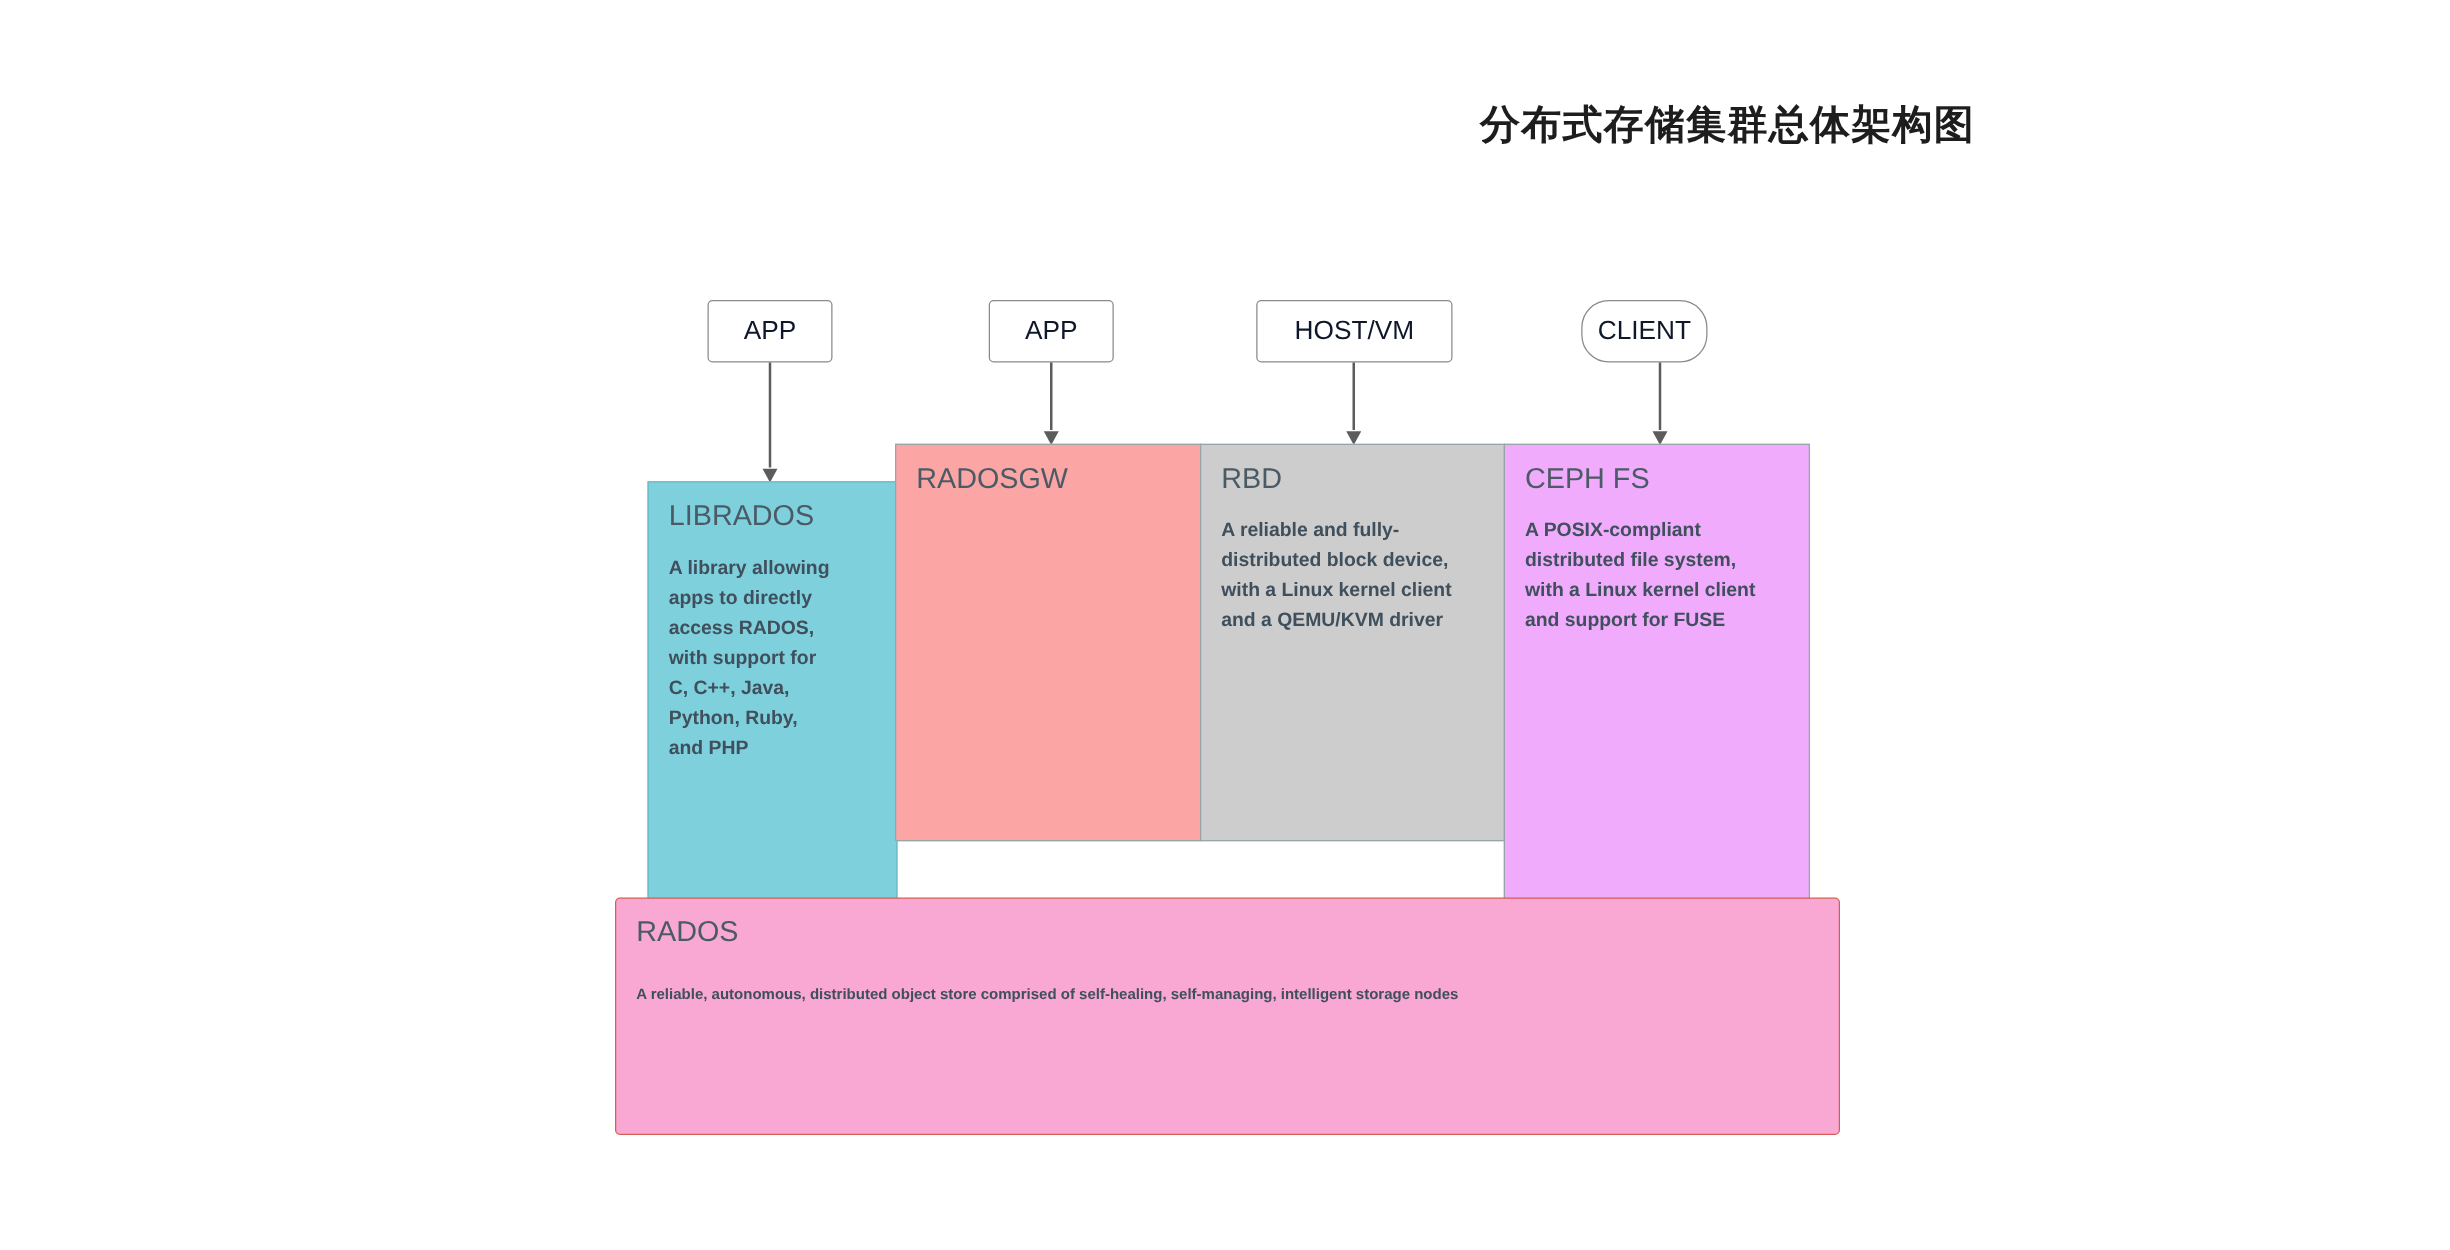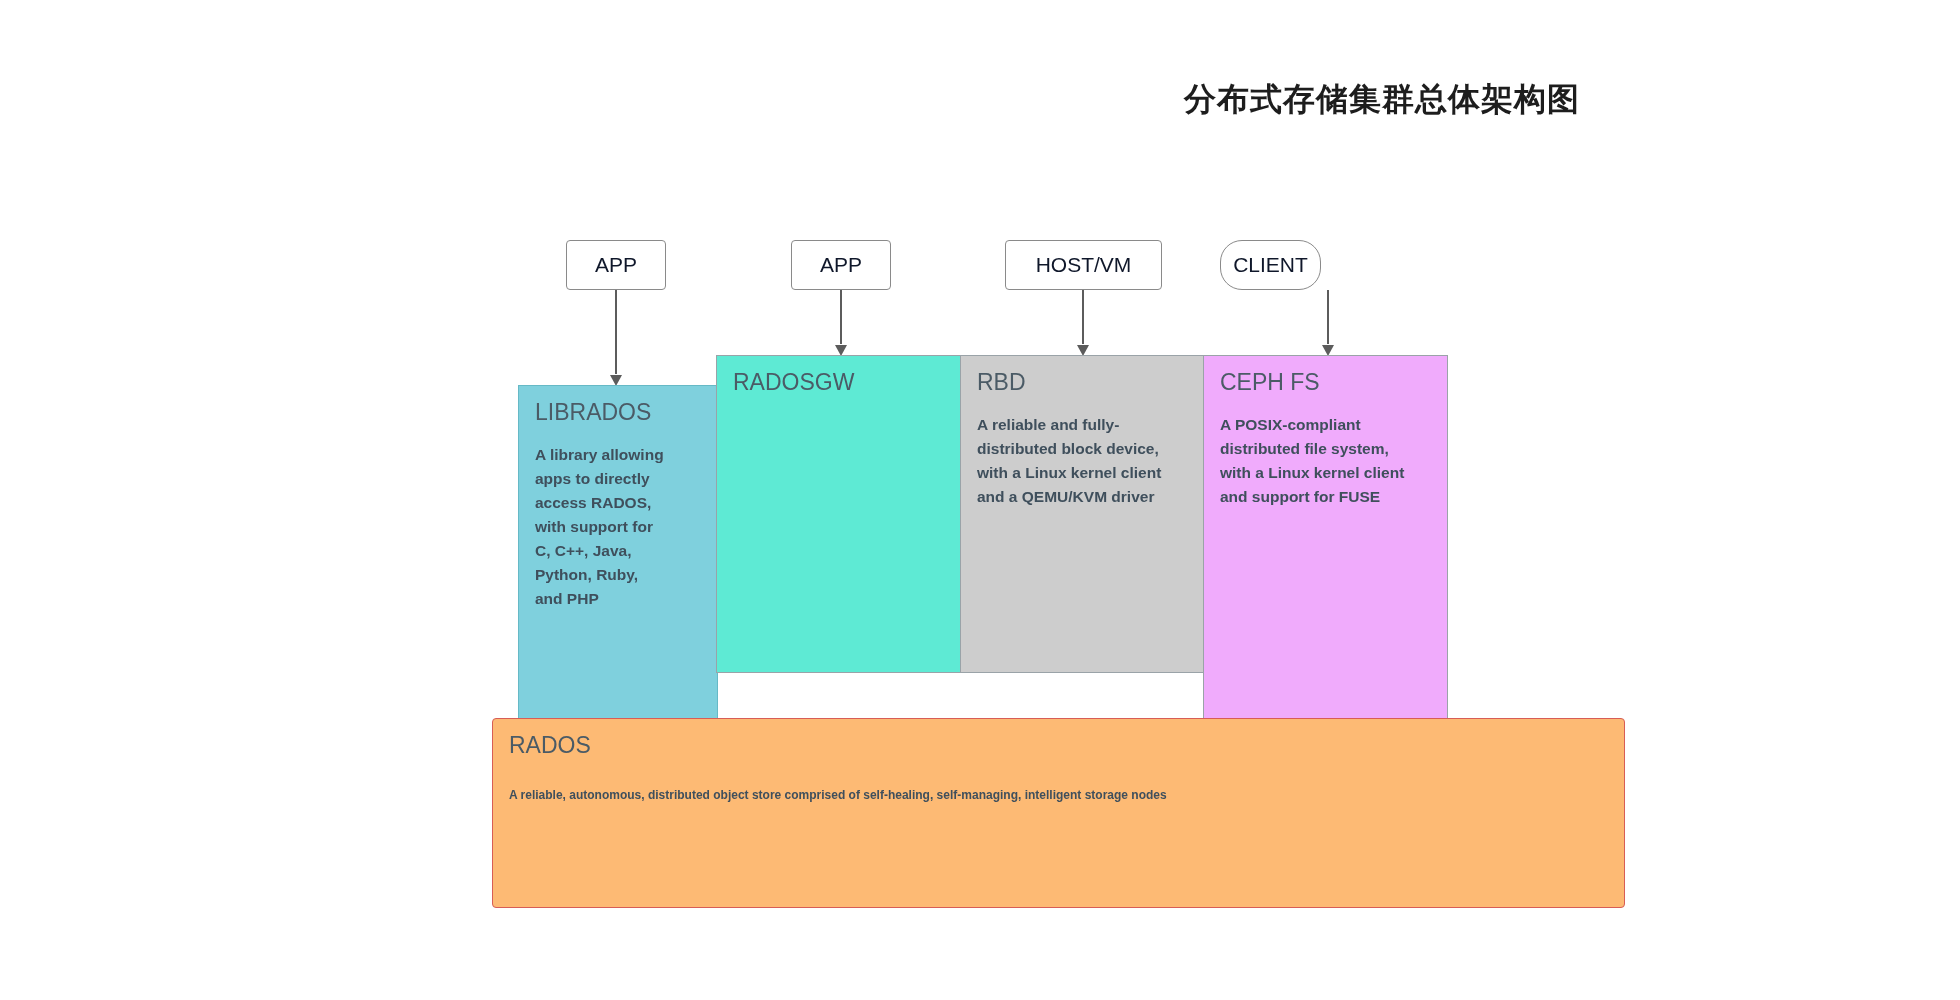--- a/index.html
+++ b/index.html
@@ -94,21 +94,21 @@
     height: 365px;
     background: #7fd0dd;
     border-color: #66b9c6;
     z-index: 2;
   }
   #radosgw {
     left: 716px;
     top: 355px;
     width: 245px;
     height: 318px;
-    background: #5eead4;
+    background: #fca5a5;
     z-index: 3;
   }
   #rbd {
     left: 960px;
     top: 355px;
     width: 244px;
     height: 318px;
     background: #cdcdcd;
     z-index: 3;
   }
@@ -116,23 +116,23 @@
     left: 1203px;
     top: 355px;
     width: 245px;
     height: 395px;
     background: #f0abfc;
     z-index: 3;
   }
   #rados {
     left: 492px;
     top: 718px;
-    width: 1133px;
+    width: 980px;
     height: 190px;
-    background: #fdba74;
+    background: #f9a8d4;
     border-color: #d75d56;
     border-radius: 4px;
     z-index: 4;
   }
   #rados .heading { font-size: 23px; margin-bottom: 28px; }
   #rados .body { font-size: 12px; }
 </style>
 </head>
 <body>
 
@@ -142,21 +142,21 @@
 
   <div class="client-box" style="left:566px; top:240px; width:100px;">
     <span>APP</span>
   </div>
   <div class="client-box" style="left:791px; top:240px; width:100px;">
     <span>APP</span>
   </div>
   <div class="client-box" style="left:1005px; top:240px; width:157px;">
     <span>HOST/VM</span>
   </div>
-  <div class="client-box" style="left:1220px; top:240px; width:101px;border-radius:22px;">
+  <div class="client-box" style="left:1265px; top:240px; width:101px;border-radius:22px;">
     <span>CLIENT</span>
   </div>
 
   <div class="arrow" style="left:615px; top:290px; height:84px;"></div>
   <div class="arrow" style="left:840px; top:290px; height:54px;"></div>
   <div class="arrow" style="left:1082px; top:290px; height:54px;"></div>
   <div class="arrow" style="left:1327px; top:290px; height:54px;"></div>
 
   <div class="block" id="librados">
     <div class="heading">LIBRADOS</div>

